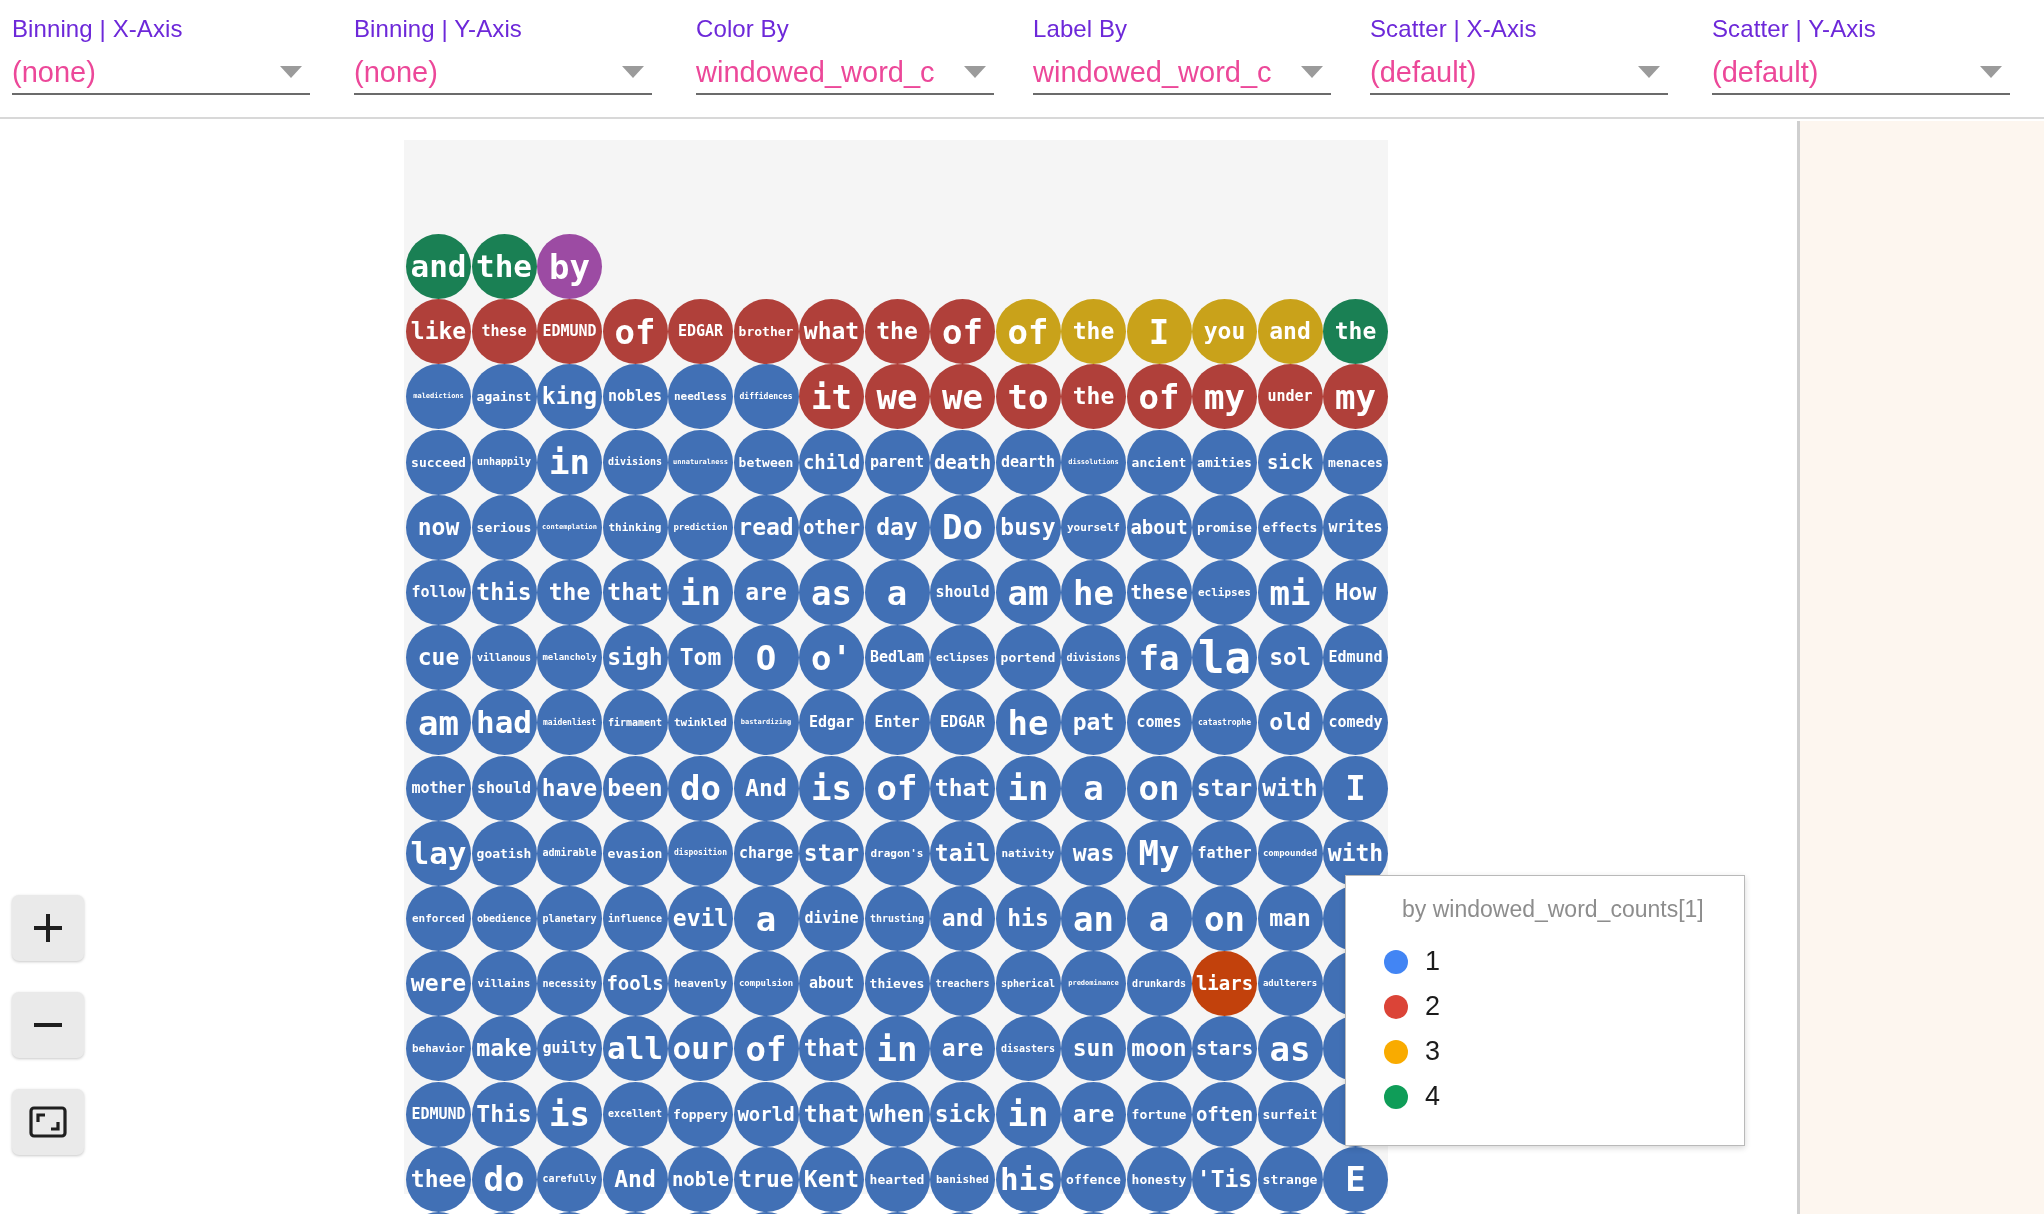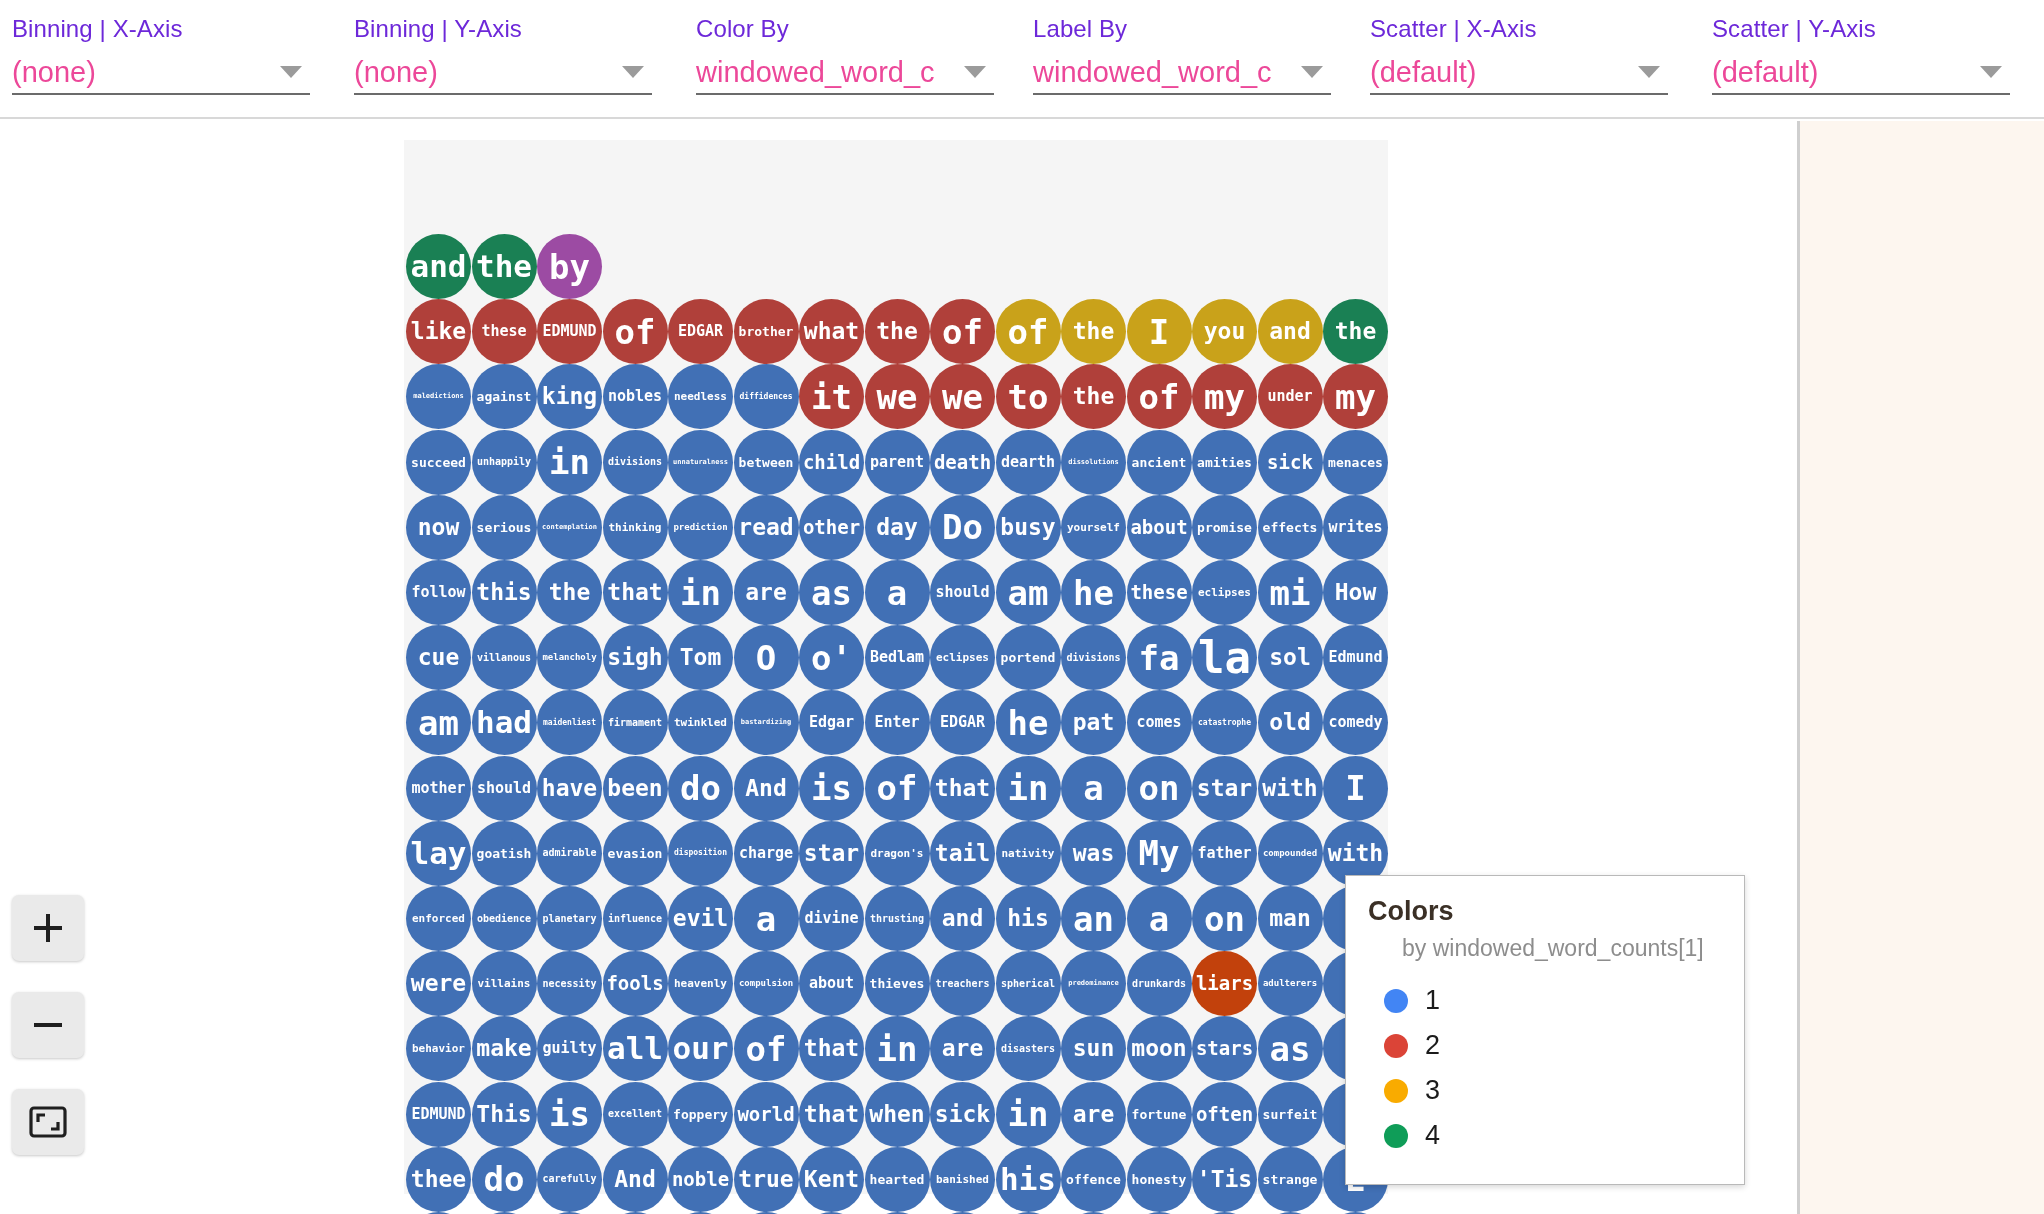--- a/index.html
+++ b/index.html
@@ -423,21 +423,20 @@
           <rect x="2" y="2" width="34" height="28" rx="3" fill="none" stroke="#1f1f1f" stroke-width="3.2"></rect>
           <path d="M9 16 V9 H16" fill="none" stroke="#1f1f1f" stroke-width="3.2"></path>
           <path d="M29 16 V23 H22" fill="none" stroke="#1f1f1f" stroke-width="3.2"></path>
         </svg>
       </span>
     </div>
   </div>
 
   <div id="legend">
     <div id="legend-body">
-      <div id="legend-section-title">Colors</div>
       <div id="legend-subtitle">by windowed_word_counts[1]</div>
       <div id="legend-items">
           <div class="legend-item">
             <span class="legend-swatch" style="background: rgb(66, 133, 244);"></span>
             <span class="legend-label">1</span>
           </div>
           <div class="legend-item">
             <span class="legend-swatch" style="background: rgb(219, 68, 55);"></span>
             <span class="legend-label">2</span>
           </div>

